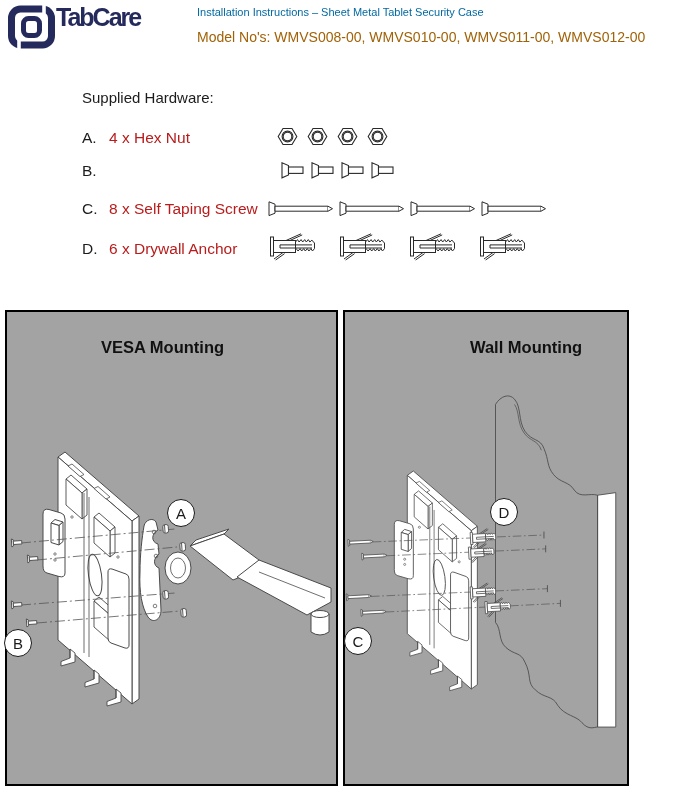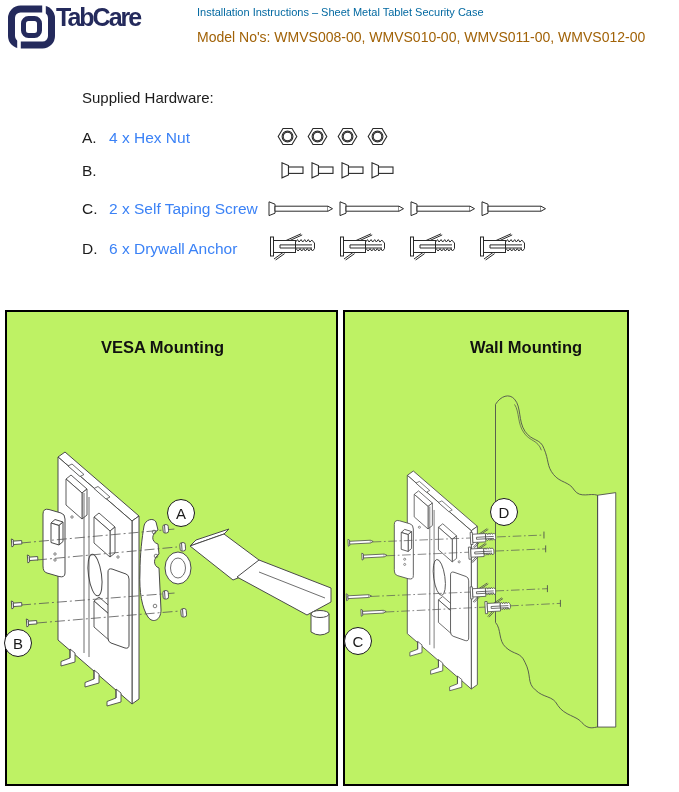--- a/index.html
+++ b/index.html
@@ -10,25 +10,25 @@
   .abs{position:absolute;}
   
   #logo-mark{left:8px;top:5px;}
   #brand-text{left:56px;top:3px;font-size:25px;font-weight:bold;color:#242a5c;letter-spacing:-2px;}
   #doc-title{left:197px;top:6px;font-size:11px;color:#0369a1;white-space:nowrap;}
   #doc-models{left:197px;top:29px;font-size:14px;color:#a16207;white-space:nowrap;}
   
   #hw-heading{left:82px;top:89px;font-size:15px;color:#1c1c1c;}
   .hw-row{left:82px;height:24px;display:flex;align-items:center;}
   .hw-key{width:27px;font-size:15.5px;color:#1c1c1c;}
-  .hw-text{font-size:15.5px;color:#3b82f6;white-space:nowrap;}
+  .hw-text{font-size:15.5px;color:#b91c1c;white-space:nowrap;}
   .hw-icons{display:flex;align-items:center;}
   .hw-icons svg{display:block;}
   
-  .panel{top:310px;height:476px;border:2px solid #000;box-sizing:border-box;background:#bef264;}
+  .panel{top:310px;height:476px;border:2px solid #000;box-sizing:border-box;background:#a3a3a3;}
   #panel-vesa{left:5px;width:333px;}
   #panel-wall{left:343px;width:286px;}
   .panel-title{top:26px;left:0;width:100%;text-align:center;font-weight:bold;font-size:16.5px;color:#111;}
   #panel-vesa .panel-title{transform:translateX(-9px);}
   #panel-wall .panel-title{transform:translateX(40px);}
   .diagram{position:absolute;left:0;top:0;width:100%;height:100%;}
   .callout{
     width:28px;height:28px;border:1.7px solid #1a1a1a;border-radius:50%;background:#fff;
     display:flex;align-items:center;justify-content:center;font-size:15px;color:#1a1a1a;
     box-sizing:border-box;z-index:5;
@@ -178,21 +178,21 @@
   <svg width="24" height="17" viewBox="0 0 24 17">
       <use href="#def-phillips"></use>
     </svg>
   <svg width="24" height="17" viewBox="0 0 24 17">
       <use href="#def-phillips"></use>
     </svg>
 </div>
 
 <div class="abs hw-row" style="top:197px;">
   <span class="hw-key">C.</span>
-  <span class="hw-text">2 x Self Taping Screw</span>
+  <span class="hw-text">8 x Self Taping Screw</span>
 </div>
 <div class="abs hw-icons" style="left:268px;top:201px;gap:5px;">
   <svg width="66" height="16" viewBox="0 0 66 16">
       <use href="#def-selftap"></use>
     </svg>
   <svg width="66" height="16" viewBox="0 0 66 16">
       <use href="#def-selftap"></use>
     </svg>
   <svg width="66" height="16" viewBox="0 0 66 16">
       <use href="#def-selftap"></use>

